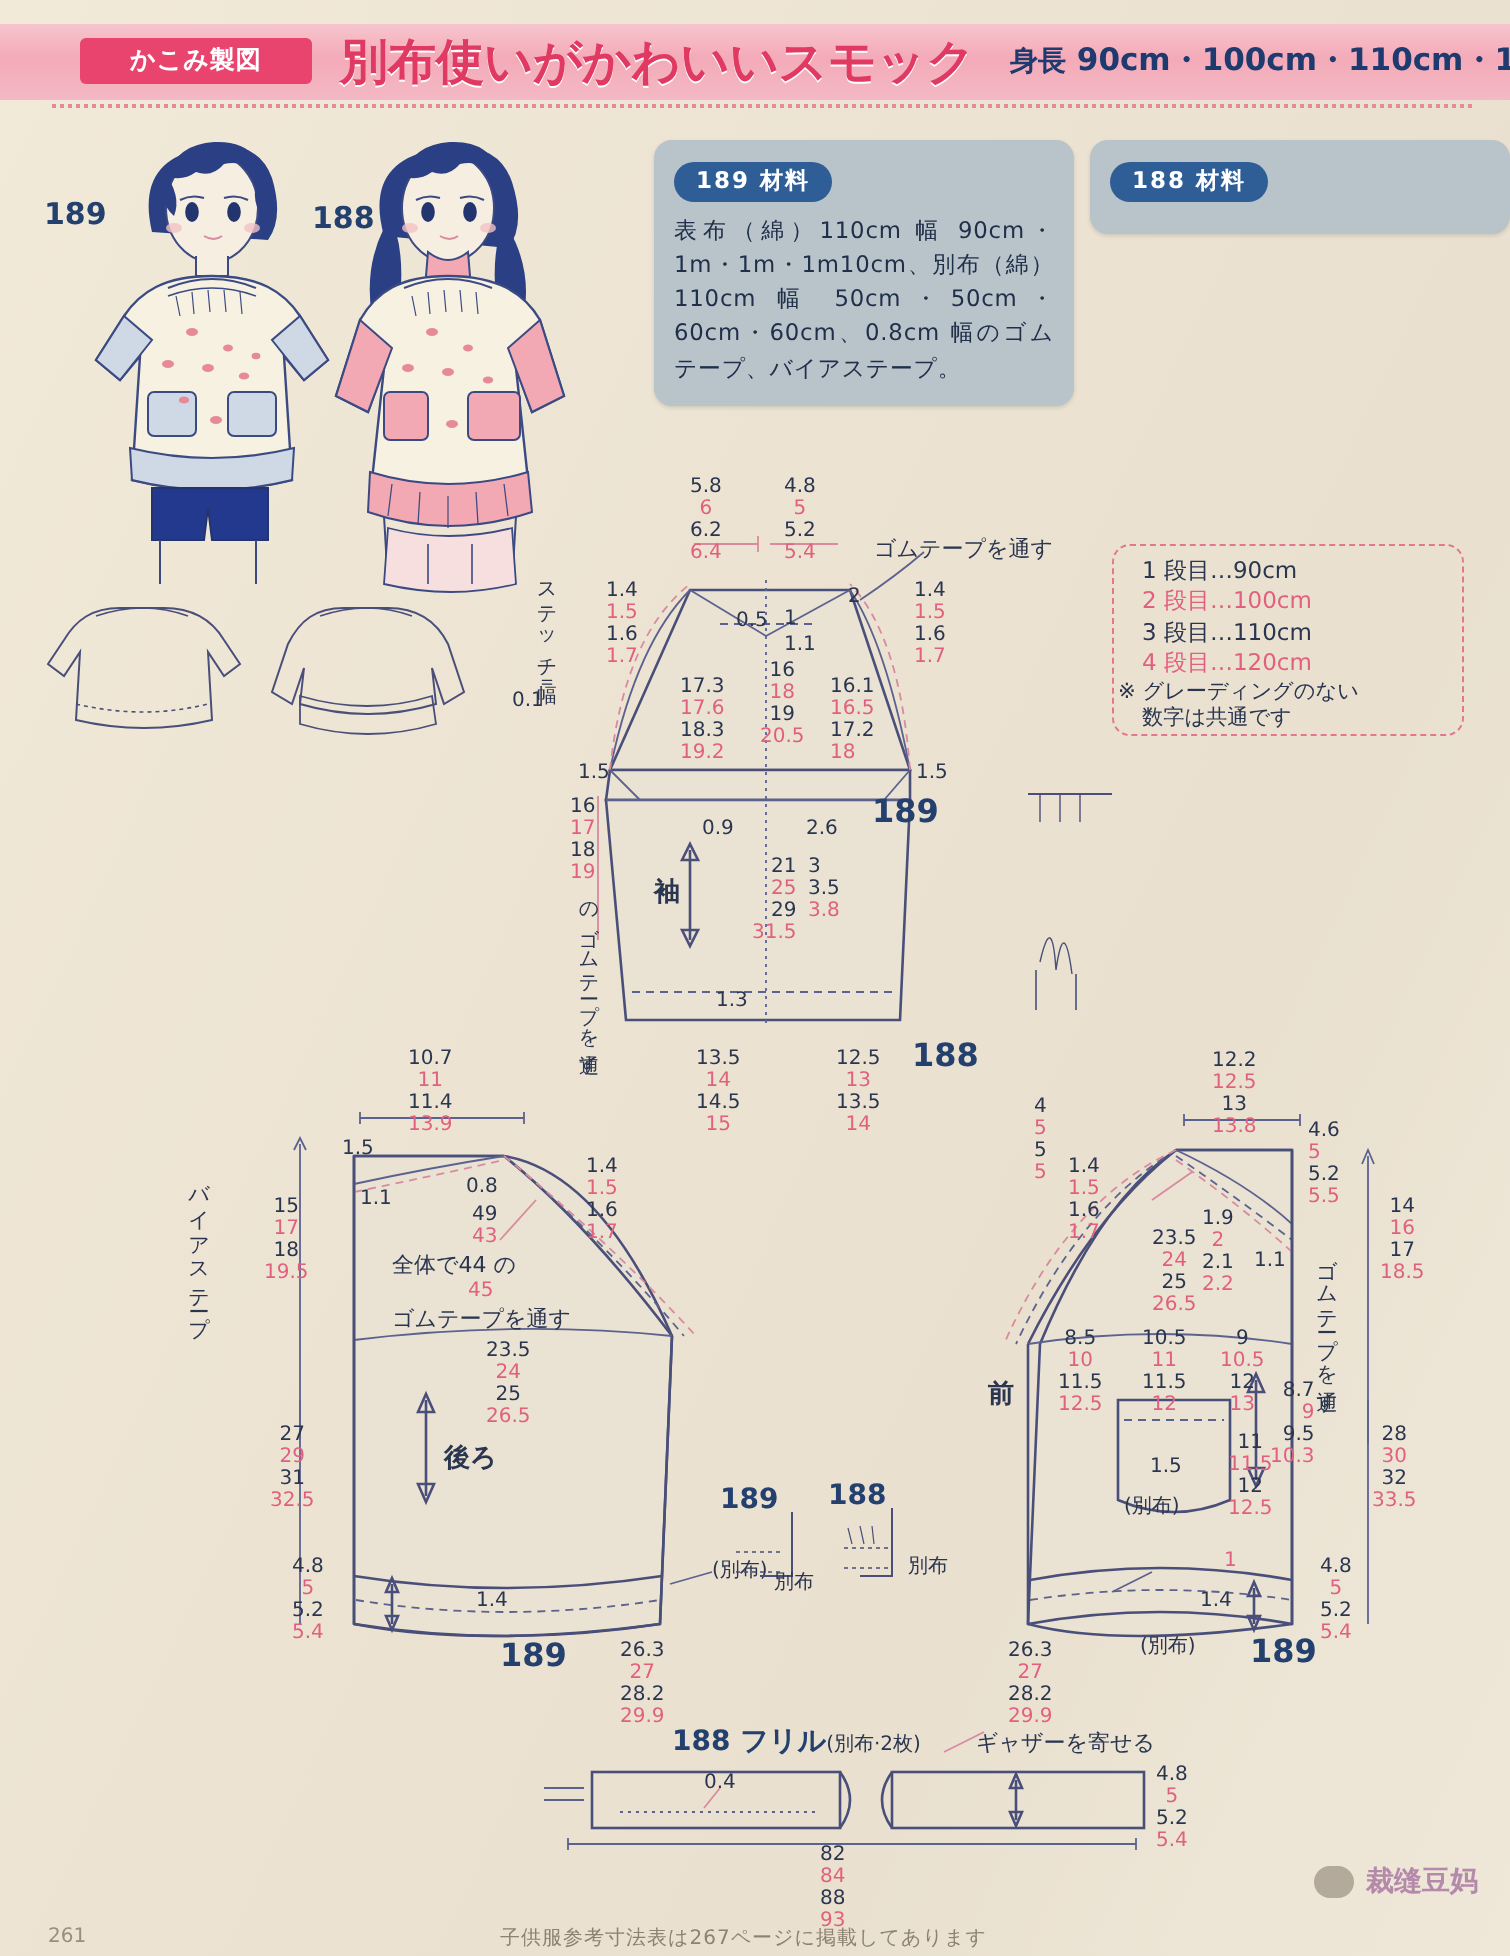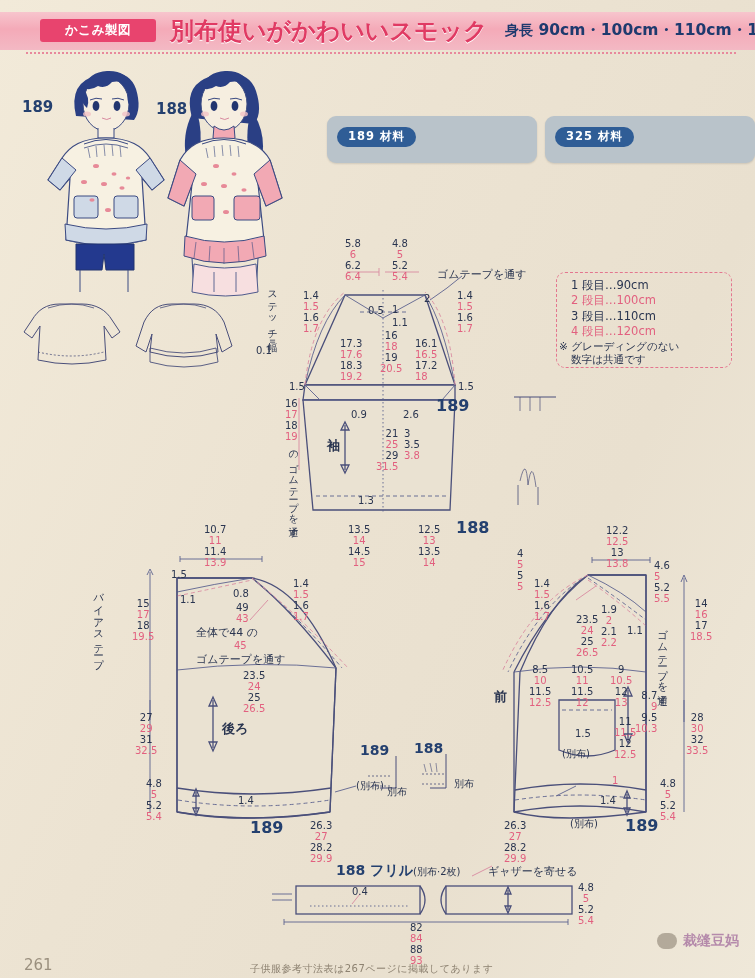--- a/index.html
+++ b/index.html
@@ -33,21 +33,20 @@
   }
   #banner-sizes{
     left:505px;top:20px;color:#1e3a6e;font-size:15.5px;font-weight:bold;
   }
   #banner-sizes .lbl{font-size:14px;}
 
   
   .matbox{
     background:#b9c3ca;border-radius:9px;padding:9px 10px 10px 10px;
     box-shadow:0 1px 2px rgba(0,0,0,.12);
-    margin-top:46px;
   }
   #mat189{left:327px;top:70px;width:190px;}
   #mat188{left:545px;top:70px;width:190px;}
   .mat-chip{
     display:inline-block;background:#2f5d96;color:#fff;
     font-size:11.5px;font-weight:bold;border-radius:10px;
     padding:2.5px 11px;margin-bottom:6px;letter-spacing:1px;
   }
   .mat-body{font-size:11.4px;line-height:1.52;color:#20304a;
             letter-spacing:.4px;text-align:justify;}
@@ -77,21 +76,21 @@
   .pink{stroke:#d98aa0;fill:none;stroke-width:.9;}
   .dash{stroke-dasharray:4 3;}
   .dot{stroke-dasharray:1.5 2.5;}
   .fillpanel{fill:#eae2d2;stroke:#4a4f7a;stroke-width:1.3;}
 
   
   #illus{left:18px;top:58px;width:290px;height:255px;}
   .figlabel{font-size:15px;font-weight:bold;color:#24406f;}
 
   
-  #pageno{left:24px;bottom:4px;font-size:15px;color:#9a8f7e;}
+  #pageno{left:24px;bottom:4px;font-size:10px;color:#9a8f7e;}
   #footnote{left:250px;bottom:2px;font-size:10px;color:#8d8271;letter-spacing:.5px;}
   #wm{right:16px;bottom:28px;display:flex;align-items:center;gap:6px;opacity:.45;}
   #wm .bubble{width:20px;height:16px;border-radius:9px;background:#6d6253;position:relative;}
   #wm .bubble:after{content:"";position:absolute;left:4px;bottom:-3px;border:3px solid transparent;border-top-color:#6d6253;}
   #wm .wmtext{font-size:14px;font-weight:bold;color:#701a75;}
 </style>
 </head>
 <body>
 
 <div class="page"></div>
@@ -100,23 +99,24 @@
 <div class="abs" id="banner-underline"></div>
 <div class="abs" id="tag-chip">かこみ製図</div>
 <div class="abs nw" id="banner-title">別布使いがかわいいスモック</div>
 <div class="abs nw" id="banner-sizes">
   <span class="lbl">身長</span>
   <span>90cm・100cm・110cm・120cm</span>
 </div>
 
 <div class="abs matbox" id="mat189">
   <div class="mat-chip">189 材料</div>
+  <div class="mat-body">表布（綿）110cm 幅 90cm・1m・1m・1m10cm、別布（綿）110cm 幅 50cm・50cm・60cm・60cm、0.8cm 幅のゴムテープ、バイアステープ。</div>
 </div>
 <div class="abs matbox" id="mat188">
-  <div class="mat-chip">325 材料</div>
+  <div class="mat-chip">188 材料</div>
 </div>
 
 <div class="abs" id="legend">
   <div class="row" style="margin-top:5px">1 段目…90cm</div>
   <div class="row r">2 段目…100cm</div>
   <div class="row">3 段目…110cm</div>
   <div class="row r">4 段目…120cm</div>
   <div class="note">※ グレーディングのない</div>
   <div class="note" style="padding-left:14px">数字は共通です</div>
 </div>

